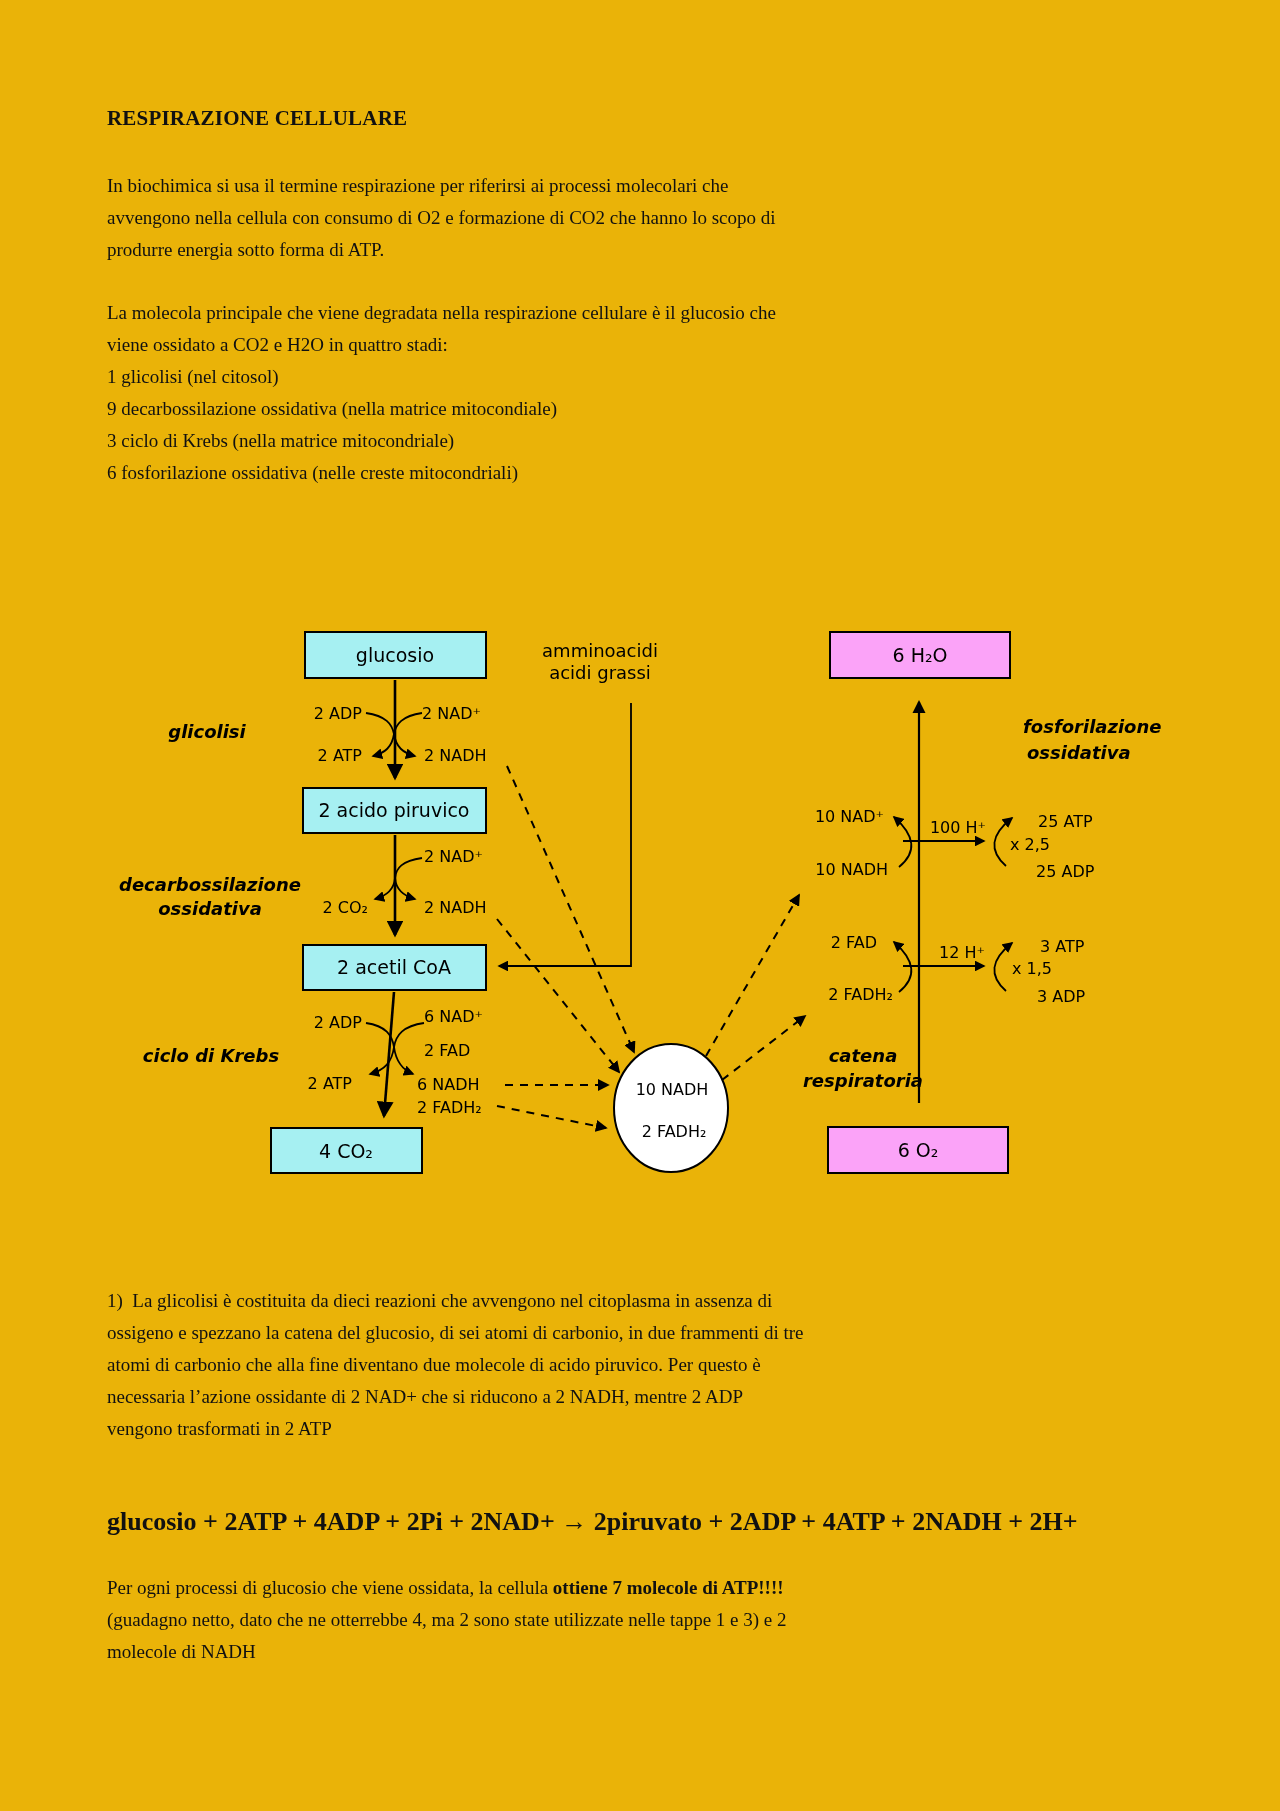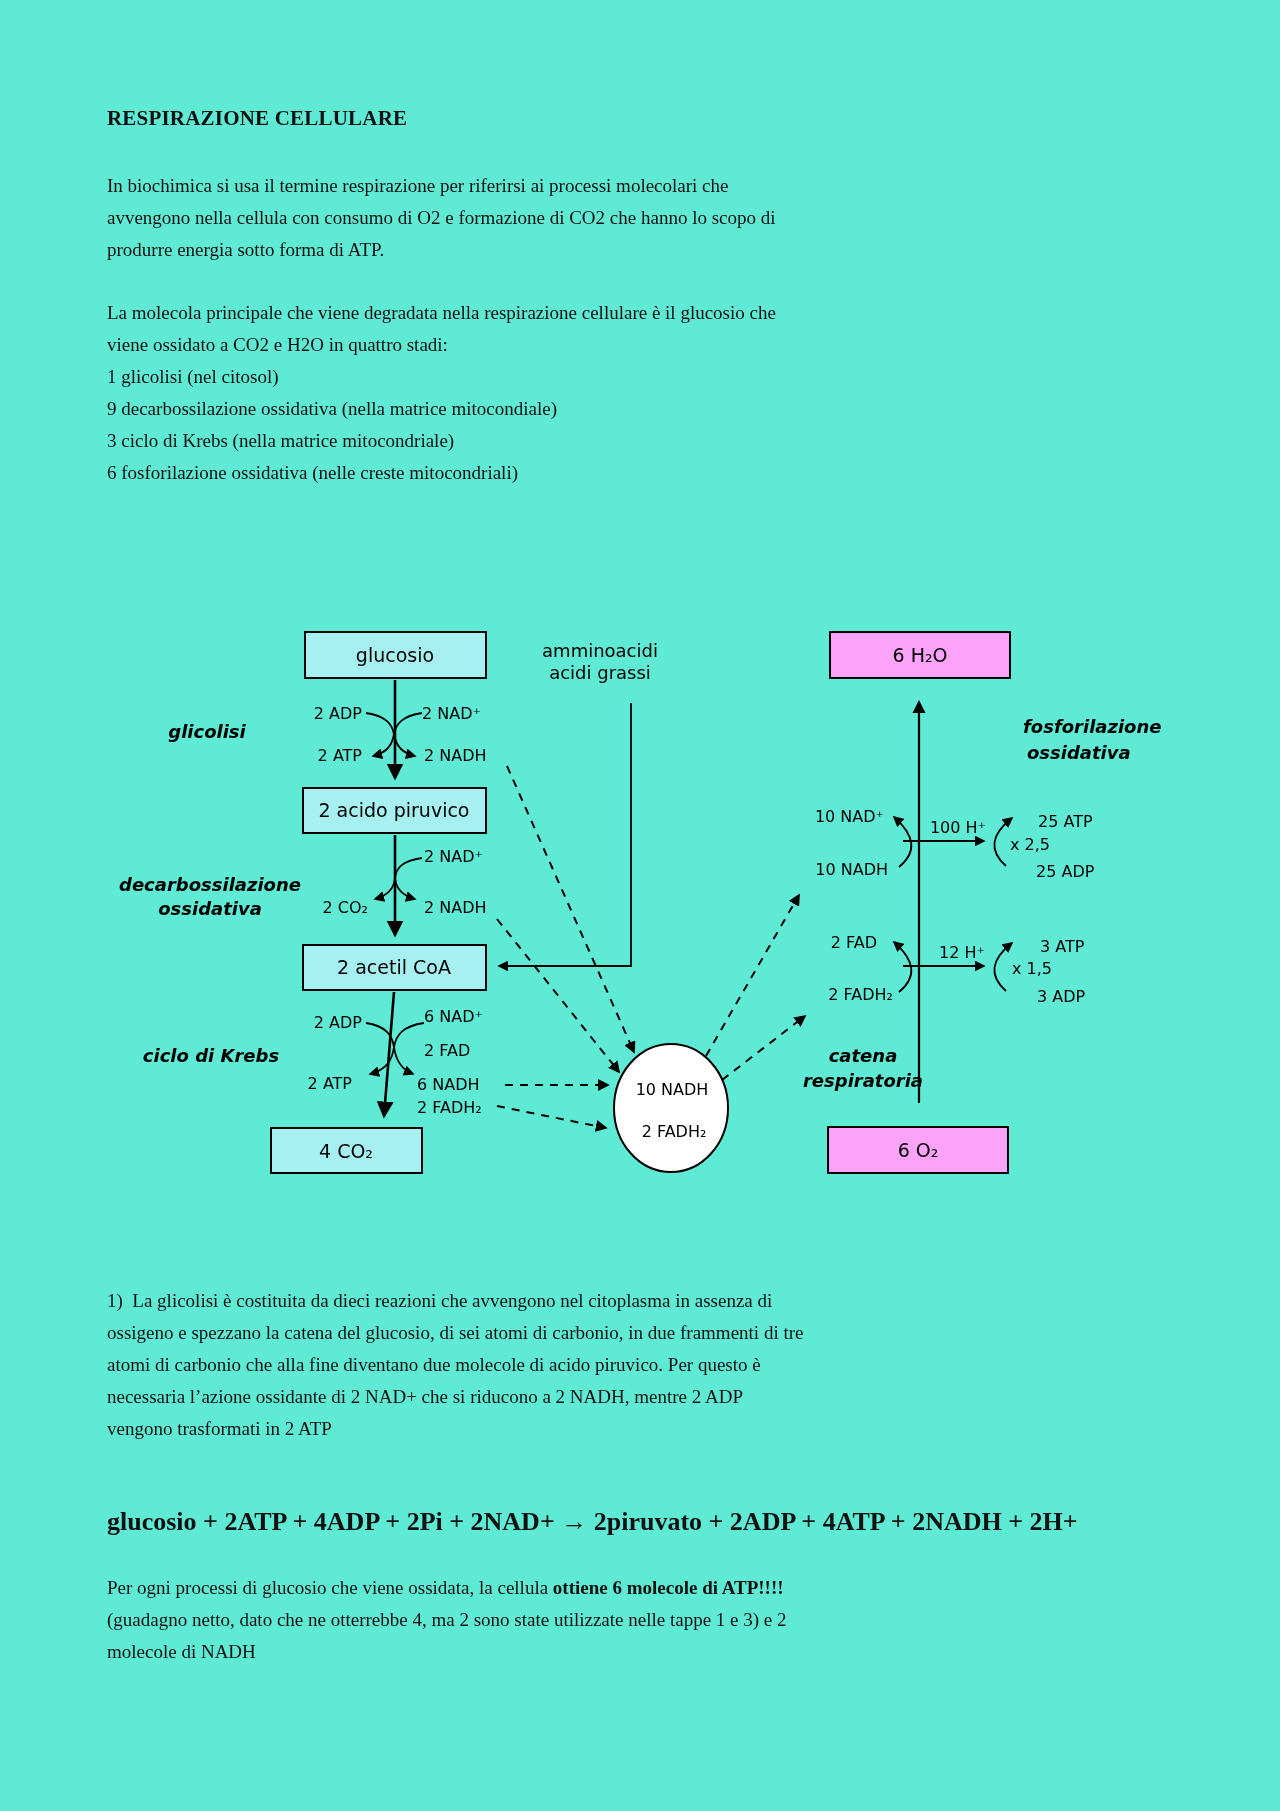--- a/index.html
+++ b/index.html
@@ -1,16 +1,16 @@
 <!DOCTYPE html>
 <html><head>
 <meta charset="utf-8">
 <style>
   html,body{margin:0;padding:0;background:#ffffff;}
-  .page{position:relative;width:1280px;height:1811px;background:#5eead4;overflow:hidden;
+  .page{position:relative;width:1280px;height:1811px;background:#eab308;overflow:hidden;
         font-family:"Liberation Serif", serif;color:#111;}
   .abs{position:absolute;}
   .title{font-weight:bold;font-size:21px;letter-spacing:.2px;}
   .para .line{white-space:pre;font-size:19px;line-height:32px;}
   .eq{font-weight:bold;font-size:26px;white-space:pre;}
   .b{font-weight:bold;}
   svg text{font-family:"DejaVu Sans", sans-serif;fill:#000;}
   .boxlab{font-size:19px;}
   .small{font-size:16px;}
   .stage{font-size:18px;font-weight:bold;font-style:italic;}
@@ -160,18 +160,18 @@
     <div class="line">1)  La glicolisi è costituita da dieci reazioni che avvengono nel citoplasma in assenza di</div>
     <div class="line">ossigeno e spezzano la catena del glucosio, di sei atomi di carbonio, in due frammenti di tre</div>
     <div class="line">atomi di carbonio che alla fine diventano due molecole di acido piruvico. Per questo è</div>
     <div class="line">necessaria l’azione ossidante di 2 NAD+ che si riducono a 2 NADH, mentre 2 ADP</div>
     <div class="line">vengono trasformati in 2 ATP</div>
   </div>
 
   <div class="abs eq" style="left:107px;top:1507px">glucosio + 2ATP + 4ADP + 2Pi + 2NAD+ → 2piruvato + 2ADP + 4ATP + 2NADH + 2H+</div>
 
   <div class="abs para" style="left:107px;top:1572px">
-    <div class="line"><span>Per ogni processi di glucosio che viene ossidata, la cellula </span><span class="b">ottiene 6 molecole di ATP!!!!</span></div>
+    <div class="line"><span>Per ogni processi di glucosio che viene ossidata, la cellula </span><span class="b">ottiene 7 molecole di ATP!!!!</span></div>
     <div class="line">(guadagno netto, dato che ne otterrebbe 4, ma 2 sono state utilizzate nelle tappe 1 e 3) e 2</div>
     <div class="line">molecole di NADH</div>
   </div>
 
 </div>
 
 </body></html>

